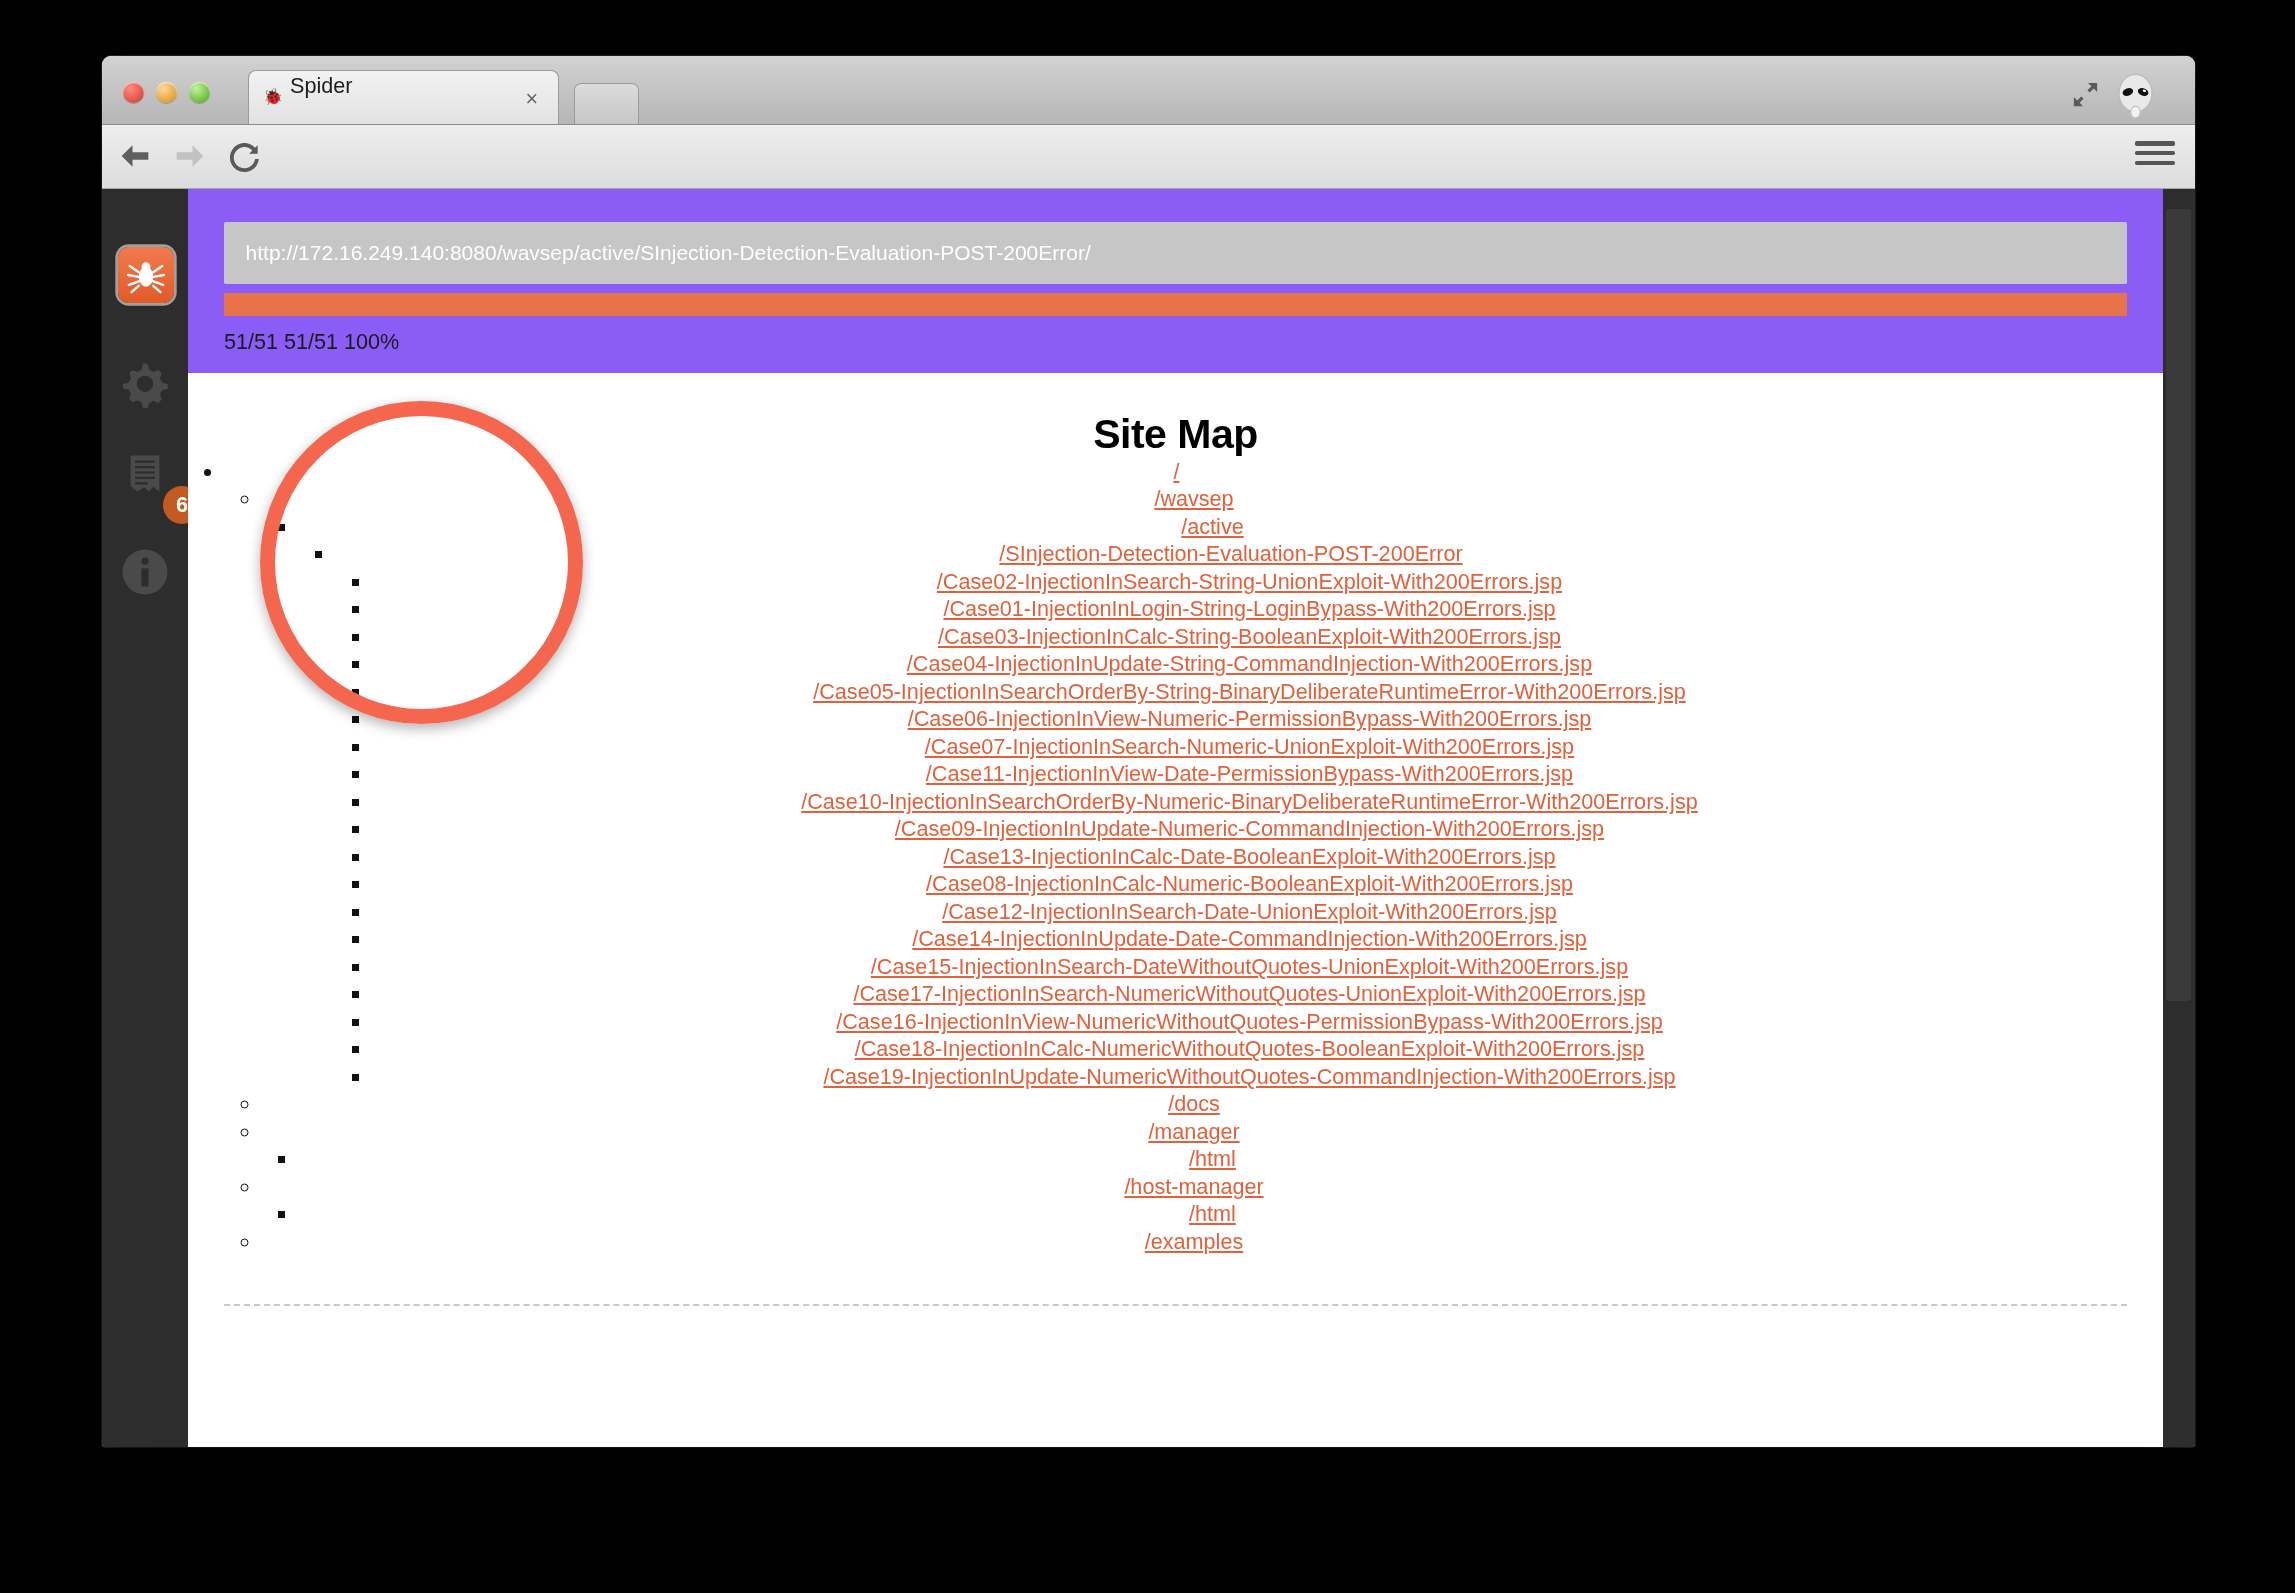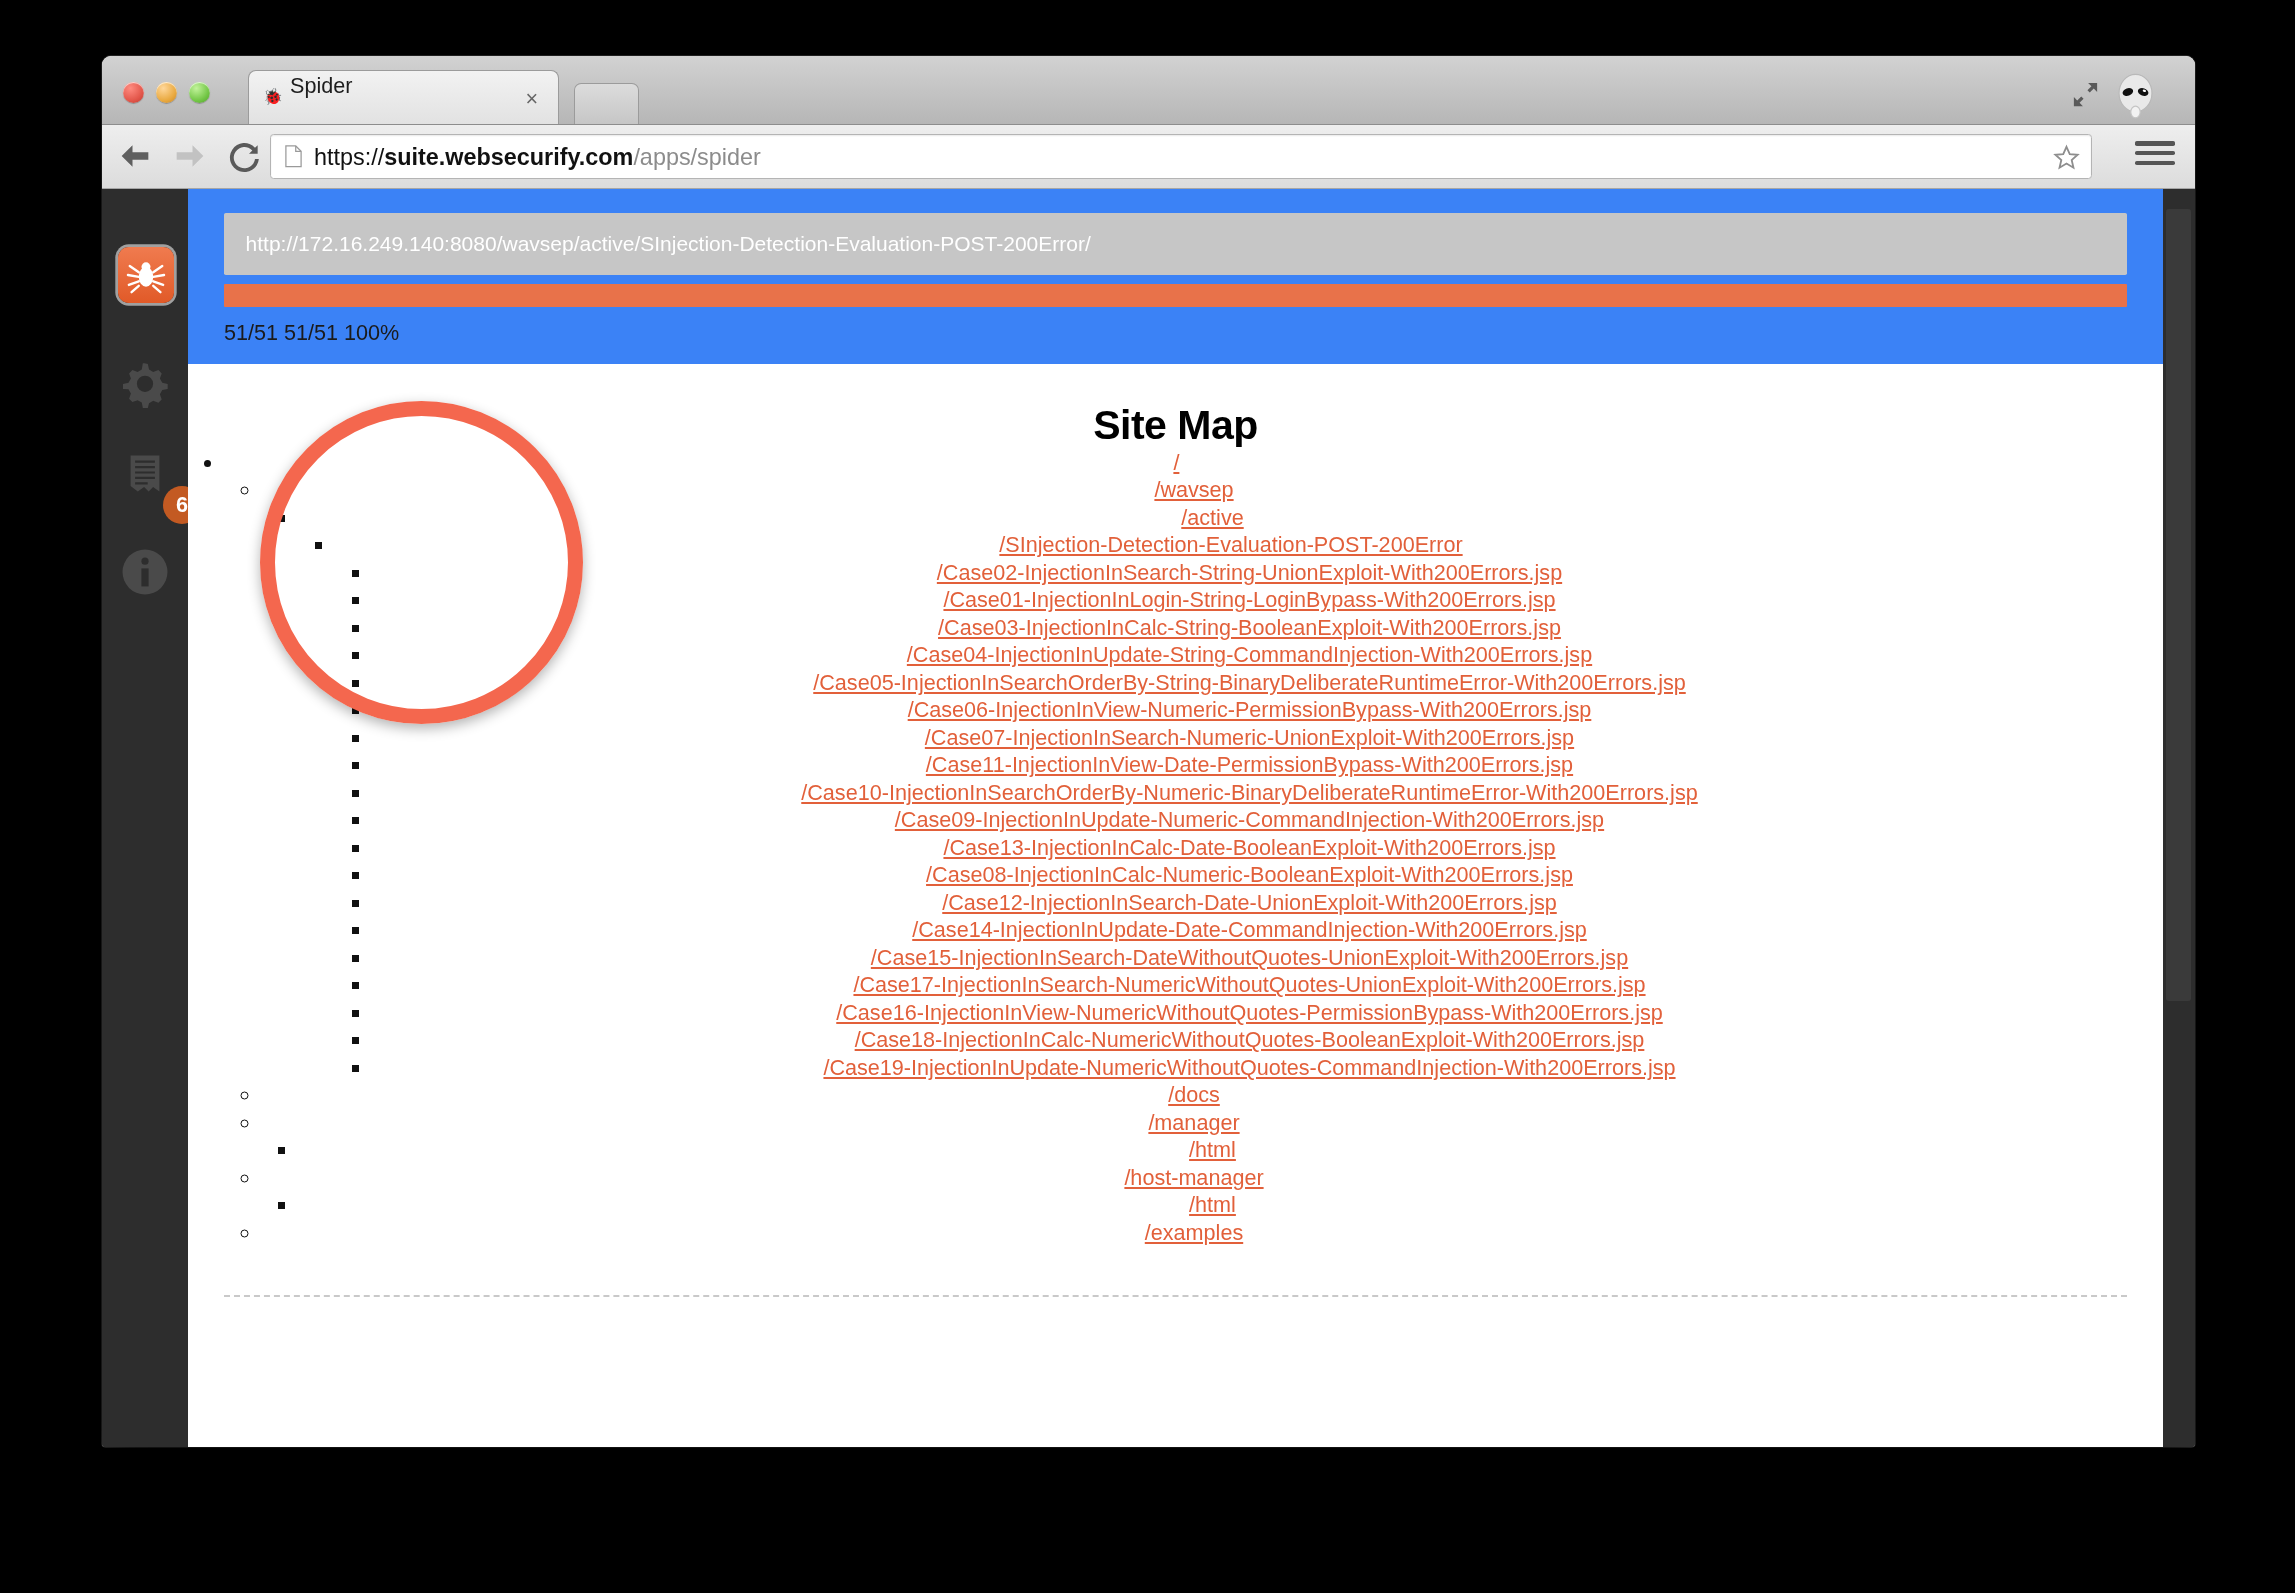--- a/index.html
+++ b/index.html
@@ -80,21 +80,21 @@
   #sidebar-item-report{top:261px;}
   #sidebar-item-info{top:356px;}
   #report-badge{
     position:absolute;left:45px;top:36px;width:38px;height:38px;border-radius:50%;
     background:#c35a22;color:#fff;font-size:21.6px;font-weight:700;
     text-align:center;line-height:38px;
   }
 
   
   #content-pane{position:absolute;left:86px;top:0;right:32px;height:100%;background:#fff;overflow:hidden;}
-  #status-area{position:relative;background:#3b82f6;padding:24px 36px 18px 36px;}
+  #status-area{position:relative;background:#8b5cf6;padding:33px 36px 18px 36px;}
   #target-url-bar{
     background:#c6c6c6;color:#fff;font-size:21px;
     padding:19px 21.6px;border-radius:1.8px;white-space:nowrap;overflow:hidden;
   }
   #progress-track{margin-top:9px;height:23.4px;background:#e8764a;border-radius:0.9px;overflow:hidden;}
   #progress-fill{height:100%;width:100%;background:#e8724a;}
   #progress-text{margin-top:12.6px;font-size:21.6px;color:#1b1b1b;}
 
   #doc-area{position:relative;background:#fff;padding:38px 36px 0 36px;text-align:center;}
   #page-title{font-size:41px;font-weight:700;color:#000;margin:0 0 0 0;letter-spacing:-0.5px;}
@@ -164,30 +164,20 @@
     <svg class="navbtn" id="back-button" viewBox="0 0 24 24">
       <path d="M10.5 5.5 4 12l6.5 6.5v-4.2H20v-4.6h-9.5z" fill="#5f5f5f"></path>
     </svg>
     <svg class="navbtn" id="forward-button" viewBox="0 0 24 24">
       <path d="M13.5 5.5 20 12l-6.5 6.5v-4.2H4v-4.6h9.5z" fill="#c2c2c2"></path>
     </svg>
     <svg class="navbtn" id="reload-button" viewBox="0 0 24 24">
       <path d="M19 5.5v5.2h-5.2l2-2a6.4 6.4 0 1 0 1.6 5.1h2.3A8.7 8.7 0 1 1 17.4 7z" fill="#5a5a5a"></path>
     </svg>
 
-    <div id="urlbar">
-      <svg id="page-icon" viewBox="0 0 19 25">
-        <path d="M1 1h11l6 6v17H1z" fill="#fff" stroke="#9a9a9a" stroke-width="1.4"></path>
-        <path d="M12 1v6h6" fill="none" stroke="#9a9a9a" stroke-width="1.4"></path>
-      </svg>
-      <span id="url-text"><i>https://</i><b>suite.websecurify.com</b><span>/apps/spider</span></span>
-      <svg id="star-button" viewBox="0 0 24 24">
-        <path d="M12 2.5 14.9 9l7 .6-5.3 4.6 1.6 6.9L12 17.4 5.8 21.1l1.6-6.9L2.1 9.6 9.1 9z" fill="none" stroke="#8e8e8e" stroke-width="1.6"></path>
-      </svg>
-    </div>
 
     <div id="menu-button">
       <span class="mline"></span>
         <span class="mline"></span>
         <span class="mline"></span>
     </div>
   </div>
 
   <div id="app-body">
 

